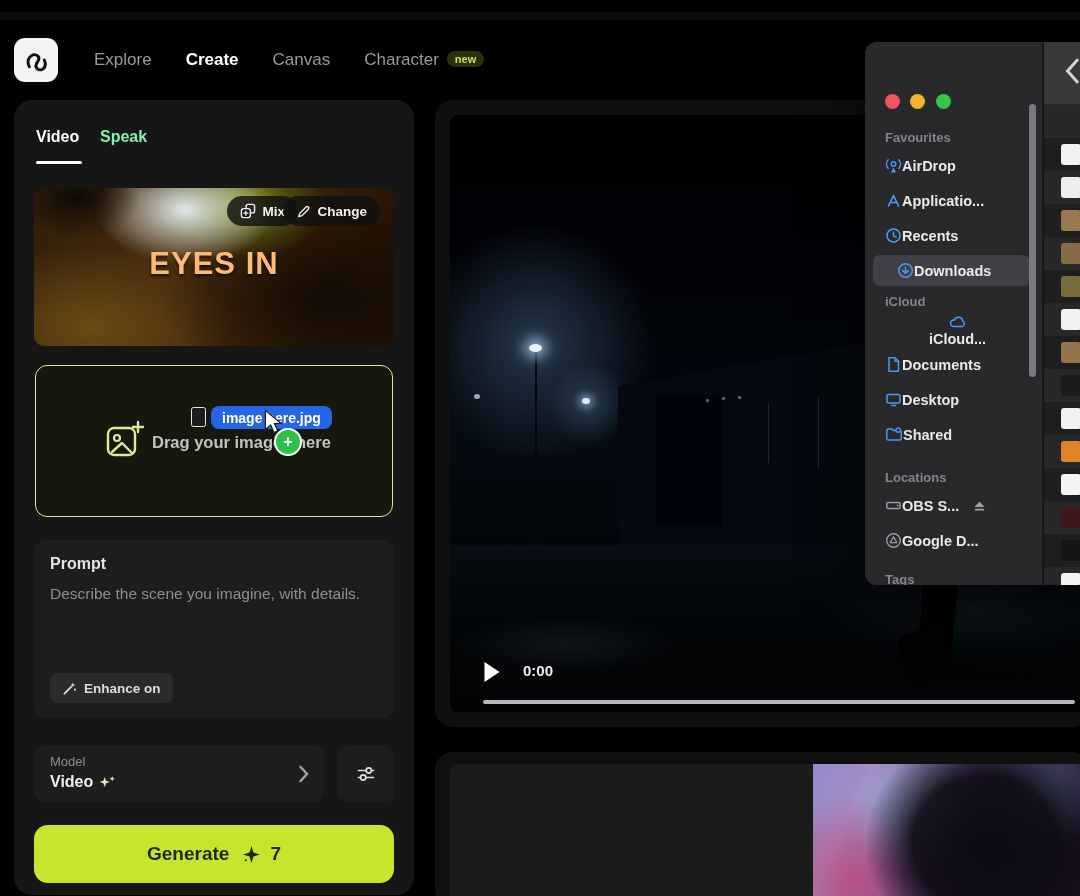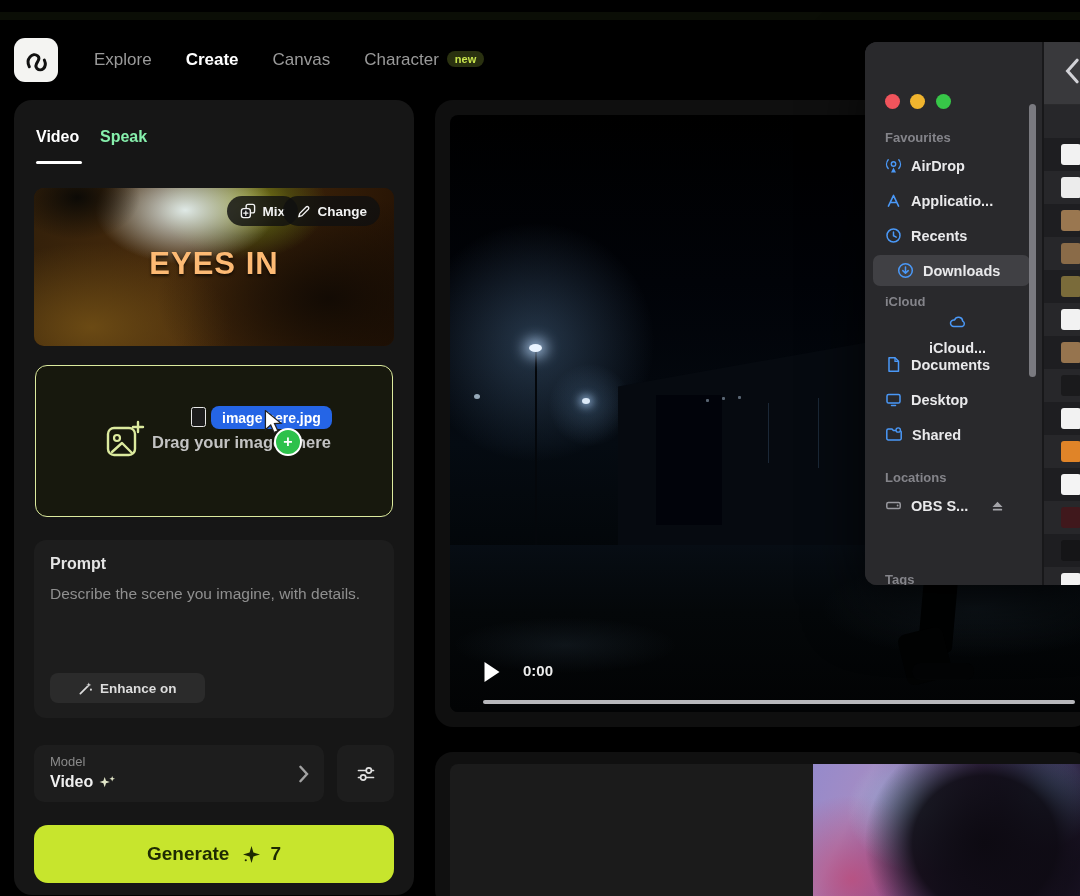--- a/index.html
+++ b/index.html
@@ -51,21 +51,21 @@
            padding:0 11px;}
   .dz-cursor{left:226px;top:44px;}
   .dz-plus{left:238px;top:62px;width:24px;height:24px;border-radius:50%;
            background:var(--plus-green,#2dc14b);border:2px solid #fff;color:#fff;
            display:flex;align-items:center;justify-content:center;font-size:16px;font-weight:bold;line-height:1;}
 
   .prompt-card{left:20px;top:440px;width:360px;height:178px;border-radius:12px;background:#1d1d1d;}
   .prompt-title{left:16px;top:15px;font-size:16px;font-weight:bold;color:#e4e4e4;}
   .prompt-ph{left:16px;top:42px;width:312px;font-size:15.5px;line-height:1.6;color:#8f8f8f;}
   .enhance{left:16px;bottom:15px;height:30px;border-radius:8px;background:#2b2b2b;
-           display:flex;align-items:center;gap:7px;padding:0 28px;color:#dcdcdc;
+           display:flex;align-items:center;gap:7px;padding:0 12px;color:#dcdcdc;
            font-size:13.5px;font-weight:bold;cursor:pointer;}
 
   .model-row{left:20px;top:645px;width:290px;height:57px;border-radius:10px;background:#1d1d1d;cursor:pointer;}
   .model-label{left:16px;top:9px;font-size:13px;color:#8a8a8a;}
   .model-value{left:16px;top:28px;font-size:16px;font-weight:bold;color:#f0f0f0;
                display:flex;align-items:center;gap:6px;}
   .model-chev{right:14px;top:20px;}
   .sliders-btn{left:323px;top:645px;width:57px;height:57px;border-radius:10px;background:#1d1d1d;
                display:flex;align-items:center;justify-content:center;cursor:pointer;}
   .generate{left:20px;top:725px;width:360px;height:58px;border-radius:14px;
@@ -119,21 +119,21 @@
   
   .finder{left:865px;top:30px;width:225px;height:543px;border-radius:12px;overflow:hidden;
           box-shadow:0 22px 60px rgba(0,0,0,.75);background:#29292c;}
   .f-sidebar{left:0;top:0;width:177px;height:543px;background:#29292c;}
   .tl{position:absolute;top:52px;width:15px;height:15px;border-radius:50%;cursor:pointer;}
   .tl.red{left:20px;background:#f0545c;}
   .tl.yellow{left:45px;background:#f0b42e;}
   .tl.green{left:71px;background:#37c648;}
   .f-header{position:absolute;left:20px;font-size:13px;font-weight:bold;color:#84848a;}
   .f-item{position:absolute;left:8px;width:157px;height:31px;border-radius:7px;
-          display:flex;align-items:center;gap:9px;padding-left:12px;box-sizing:border-box;
+          display:flex;align-items:center;padding-left:12px;box-sizing:border-box;
           font-size:14.5px;font-weight:600;color:#e9e9eb;cursor:pointer;}
   .f-item.selected{background:#404044;}
   .f-item svg{flex:0 0 auto;}
   .f-eject{margin-left:14px;opacity:.85;}
   .f-scroll{left:164px;top:62px;width:7px;height:273px;border-radius:4px;background:#7a7a80;}
   .f-div{left:177px;top:0;width:2px;height:543px;background:#18181a;}
   .f-right{left:179px;top:0;width:46px;height:543px;background:#202023;}
   .f-toolbar{left:0;top:0;width:46px;height:62px;background:#39393c;border-bottom:1px solid #2a2a2c;}
   .f-back{left:21px;top:16px;cursor:pointer;}
   .f-rows{left:0;top:63px;width:46px;}
@@ -362,20 +362,27 @@
         <svg width="17" height="17" viewBox="0 0 17 17">
           <rect x="1.8" y="5.5" width="13.4" height="6" rx="1.6" fill="none" stroke="#9a9aa0" stroke-width="1.5"></rect>
           <circle cx="12.6" cy="8.5" r="0.9" fill="#9a9aa0"></circle>
         </svg>
         <span>OBS S...</span>
         <svg class="f-eject" width="13" height="12" viewBox="0 0 13 12">
           <path d="M1.5 7 L6.5 1.8 L11.5 7 Z" fill="#b9b9be"></path>
           <rect x="1.8" y="8.8" width="9.4" height="1.8" rx="0.9" fill="#b9b9be"></rect>
         </svg>
       </div>
+      <div class="f-item" style="top:483px;">
+        <svg width="17" height="17" viewBox="0 0 17 17">
+          <circle cx="8.5" cy="8.5" r="6.8" fill="none" stroke="#9a9aa0" stroke-width="1.4"></circle>
+          <path d="M8.5 4.8 L11.8 10.6 H5.2 Z" fill="none" stroke="#9a9aa0" stroke-width="1.3" stroke-linejoin="round"></path>
+        </svg>
+        <span>Google D...</span>
+      </div>
 
       <div class="f-header" style="top:530px;">Tags</div>
 
       <div class="abs f-scroll"></div>
     </div>
 
     <div class="abs f-div"></div>
 
     <div class="abs f-right">
       <div class="abs f-toolbar">

